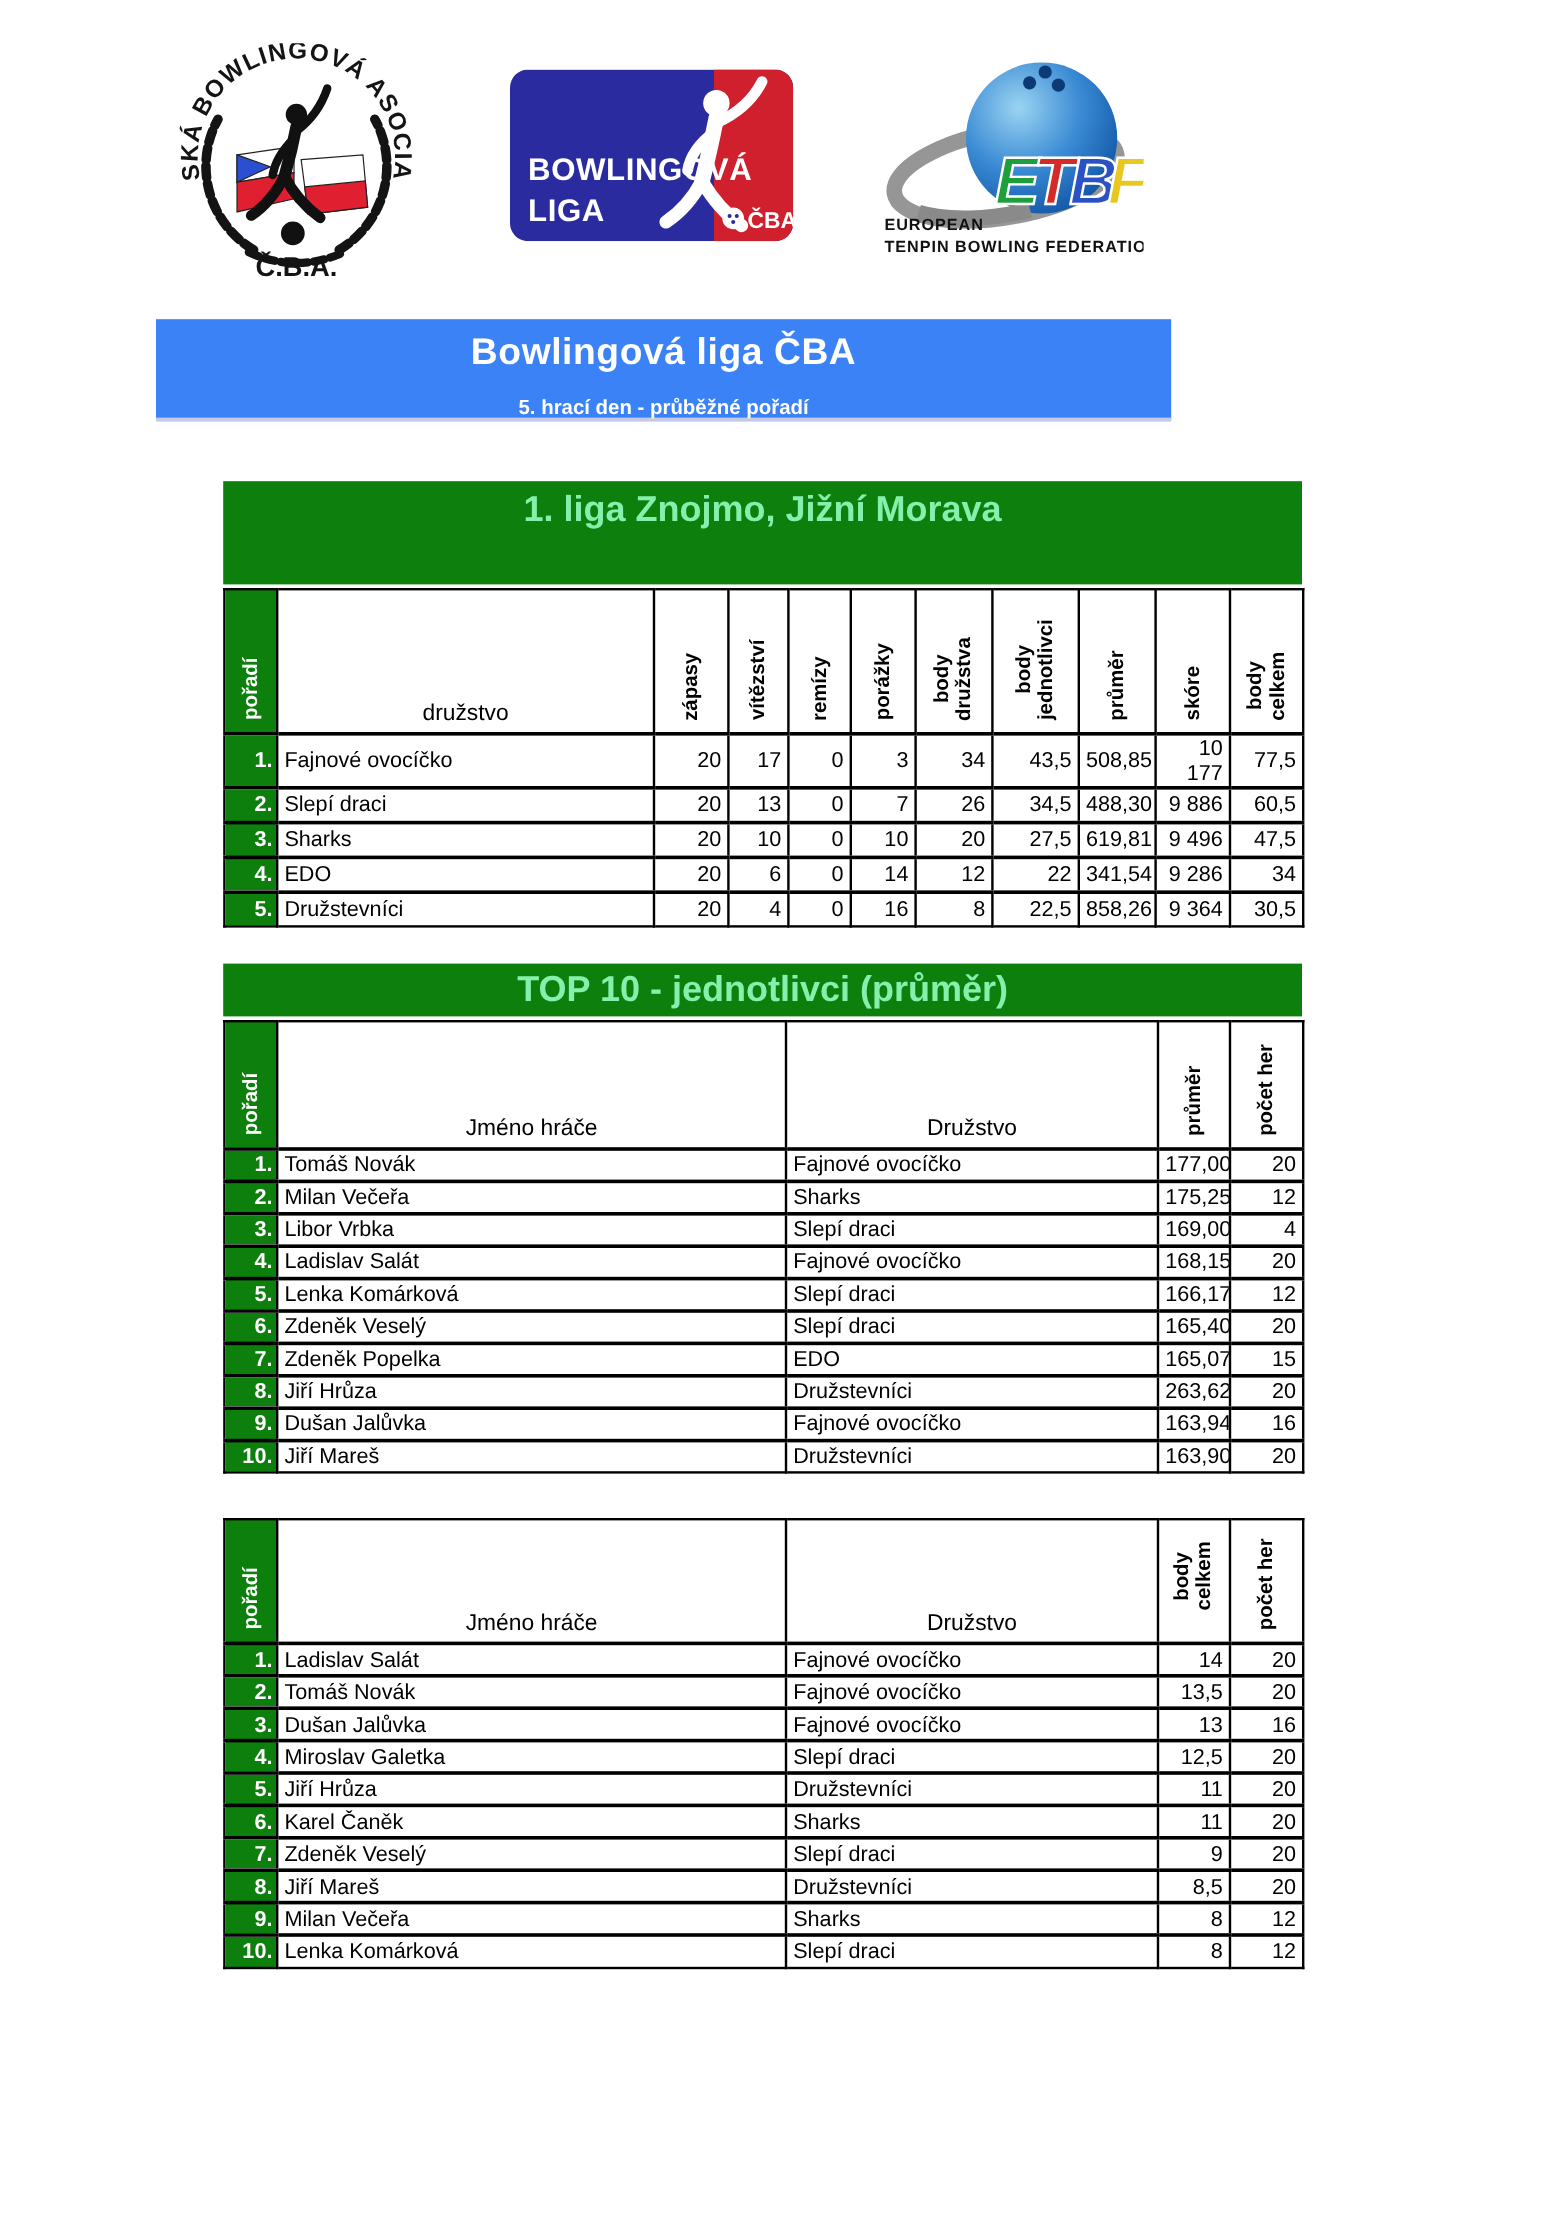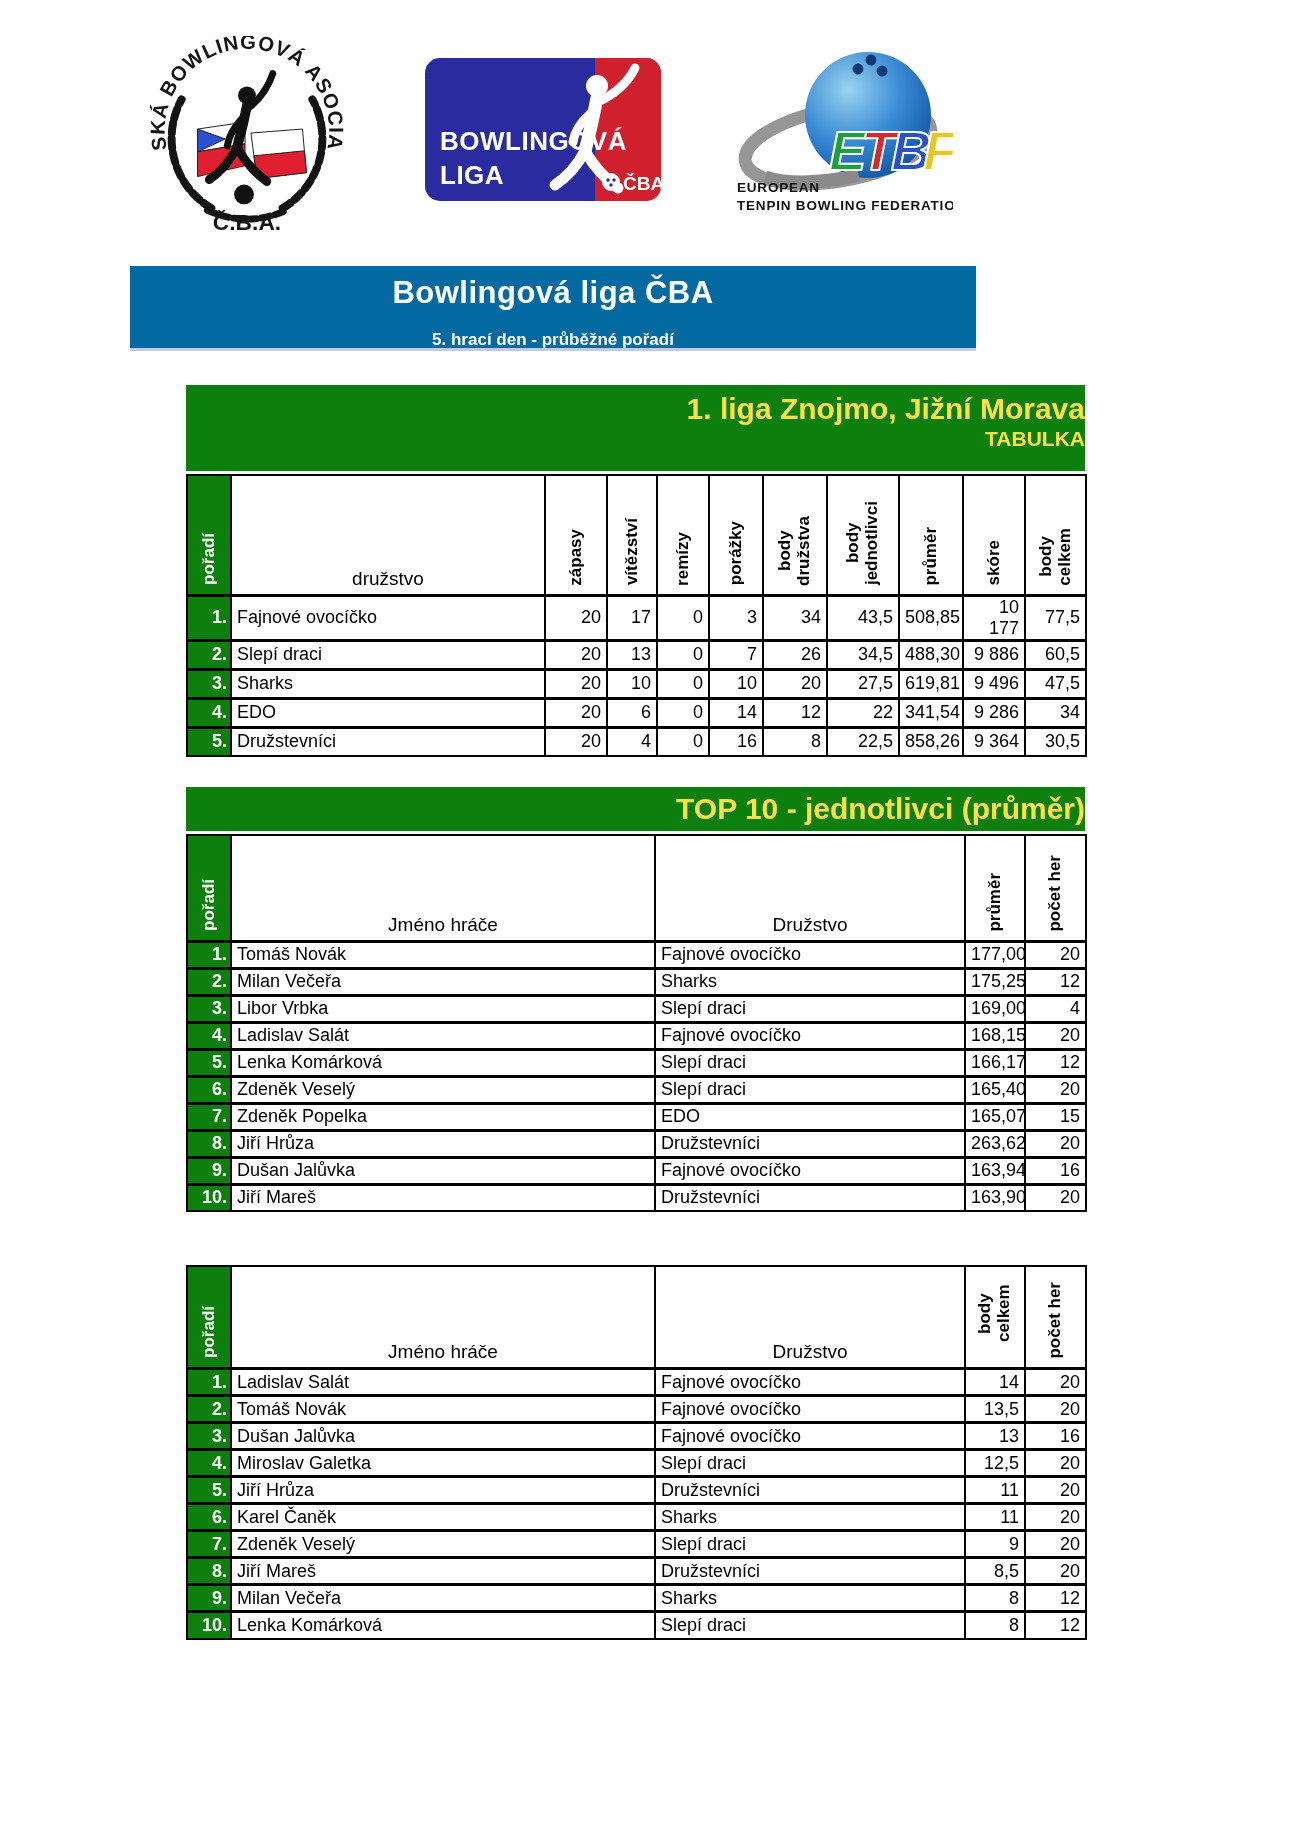--- a/index.html
+++ b/index.html
@@ -7,31 +7,31 @@
         font-family:"Liberation Sans",sans-serif;overflow:hidden;}
 
   
   .logo{position:absolute;}
   .logo-cba{left:148px;top:36px;width:198px;height:198px;}
   .logo-liga{left:425px;top:58px;width:236px;height:143px;}
   .logo-etbf{left:733px;top:40px;width:220px;height:178px;}
 
   
   .banner{position:absolute;left:130px;top:266px;width:846px;height:85px;
-          background:#0369a1;color:#fff;text-align:center;border-bottom:3px solid #c2cae6;box-sizing:border-box;}
+          background:#3b82f6;color:#fff;text-align:center;border-bottom:3px solid #c2cae6;box-sizing:border-box;}
   .banner-title{font-size:31px;font-weight:bold;padding-top:9px;line-height:36px;letter-spacing:.5px;}
   .banner-subtitle{font-size:17px;font-weight:bold;margin-top:19px;}
 
   
   .tblwrap{position:absolute;left:186px;width:899px;}
   .s-league{top:385px;}
   .s-avg{top:787px;}
   .s-points{top:1262px;}
 
-  .bar{background:#0d7f0d;color:#fde047;text-align:right;font-weight:bold;}
+  .bar{background:#0d7f0d;color:#86efac;text-align:center;font-weight:bold;margin-top:16px;}
   .bar-two{height:86px;}
   .bar-one{height:44px;line-height:44px;font-size:30px;}
   .bar-line1{font-size:30px;padding-top:7px;line-height:34px;}
   .bar-line2{font-size:21px;line-height:26px;}
 
   table.stat{border-collapse:collapse;table-layout:fixed;width:899px;margin-top:3px;background:#fff;}
   table.stat th,table.stat td{border:2px solid #000;overflow:hidden;box-sizing:border-box;}
   table.stat tbody td{border-top-width:3px;}
 
   
@@ -149,21 +149,20 @@
   </svg>
 
   <div class="banner">
     <div class="banner-title">Bowlingová liga ČBA</div>
     <div class="banner-subtitle">5. hrací den - průběžné pořadí</div>
   </div>
 
   <section class="tblwrap s-league">
     <div class="bar bar-two">
       <div class="bar-line1">1. liga Znojmo, Jižní Morava</div>
-      <div class="bar-line2">TABULKA</div>
     </div>
     <table class="stat t-league">
       <colgroup>
         <col style="width:44px">
           <col style="width:314px">
           <col style="width:62px">
           <col style="width:50px">
         <col style="width:52px">
           <col style="width:54px">
           <col style="width:64px">

